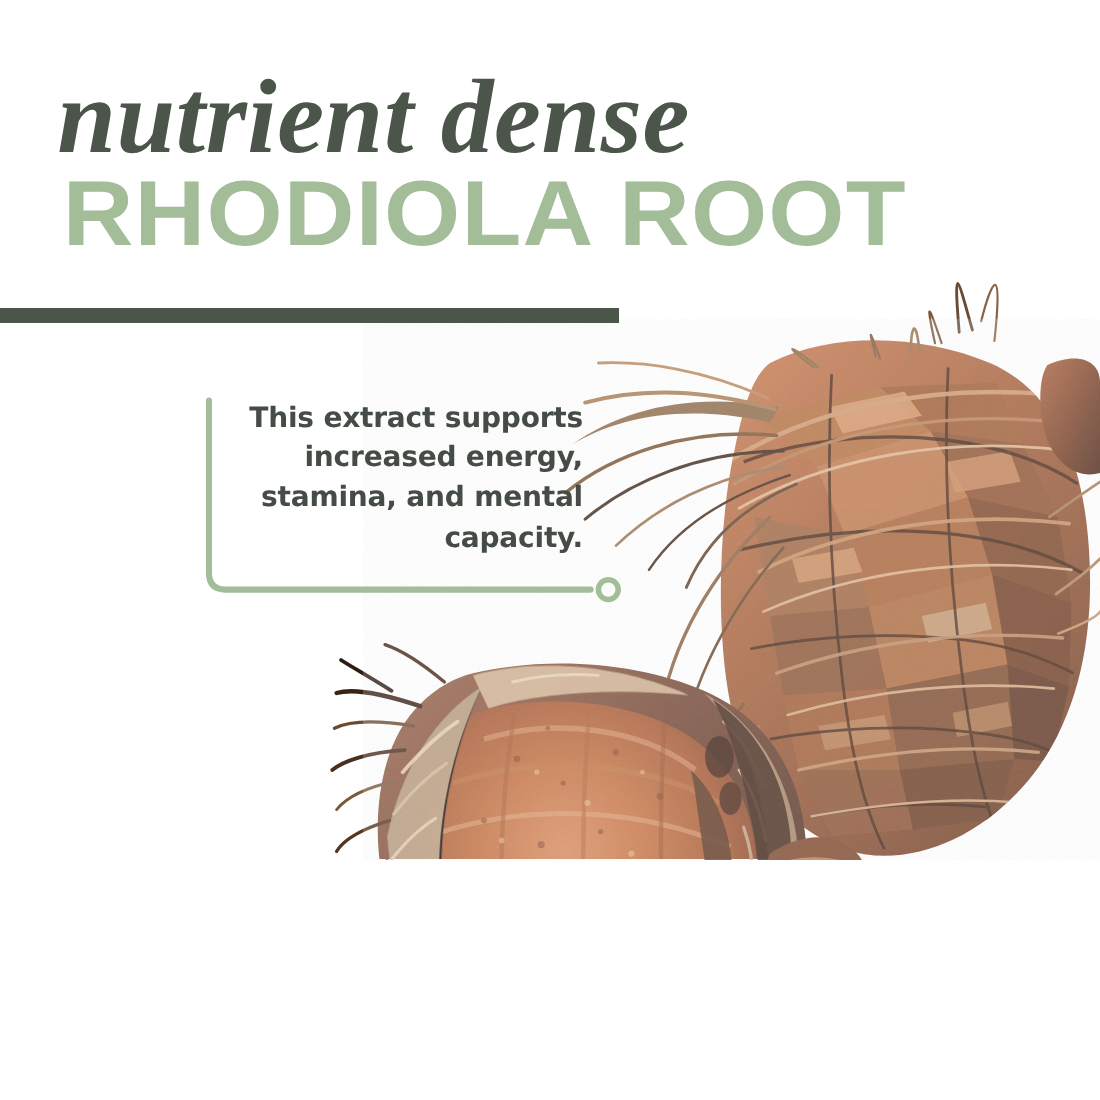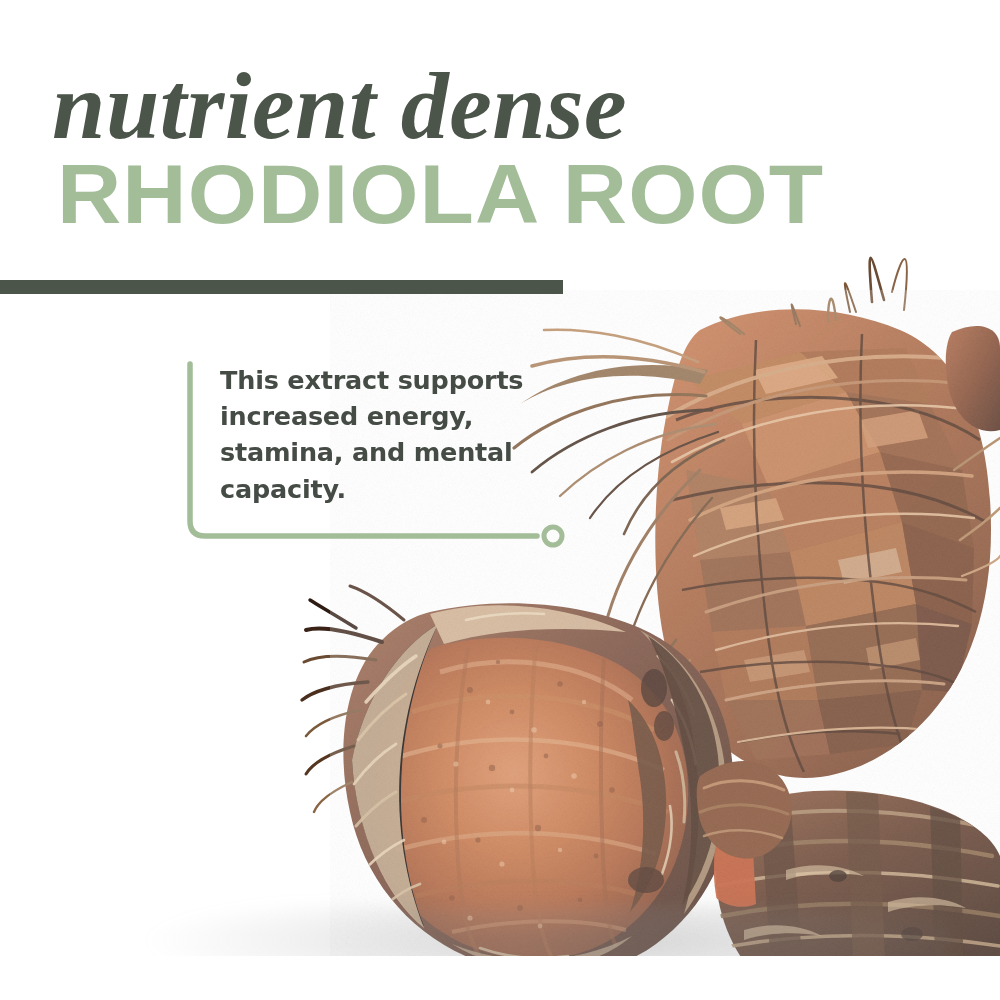--- a/index.html
+++ b/index.html
@@ -3,21 +3,21 @@
 <meta charset="utf-8">
 <style>
   html, body {
     margin: 0;
     padding: 0;
     background: #ffffff;
   }
   .canvas {
     position: relative;
     width: 1000px;
-    height: 956px;
+    height: 781px;
     overflow: hidden;
     background: #ffffff;
     font-family: "Liberation Sans", sans-serif;
   }
 
   
   .headline-script {
     position: absolute;
     left: 52px;
     top: 58px;
@@ -74,20 +74,21 @@
     position: absolute;
     left: 37px;
     top: 4px;
     width: 310px;
     font-family: "DejaVu Sans", "Liberation Sans", sans-serif;
     font-weight: 700;
     font-size: 25.5px;
     line-height: 1.42;
     letter-spacing: -0.2px;
     color: #454b45;
+    text-align: right;
   }
 
   
   .photo {
     position: absolute;
     left: 0;
     top: 0;
     width: 1000px;
     height: 1000px;
     pointer-events: none;

